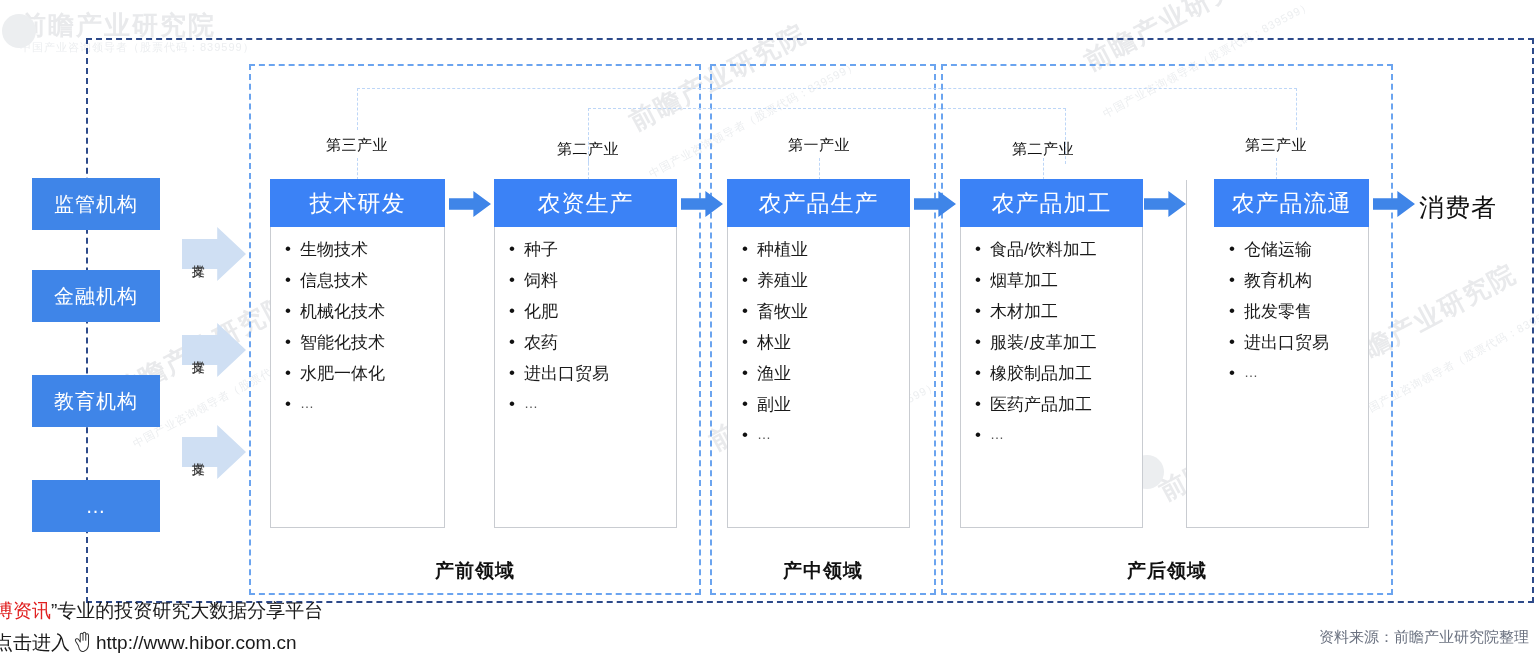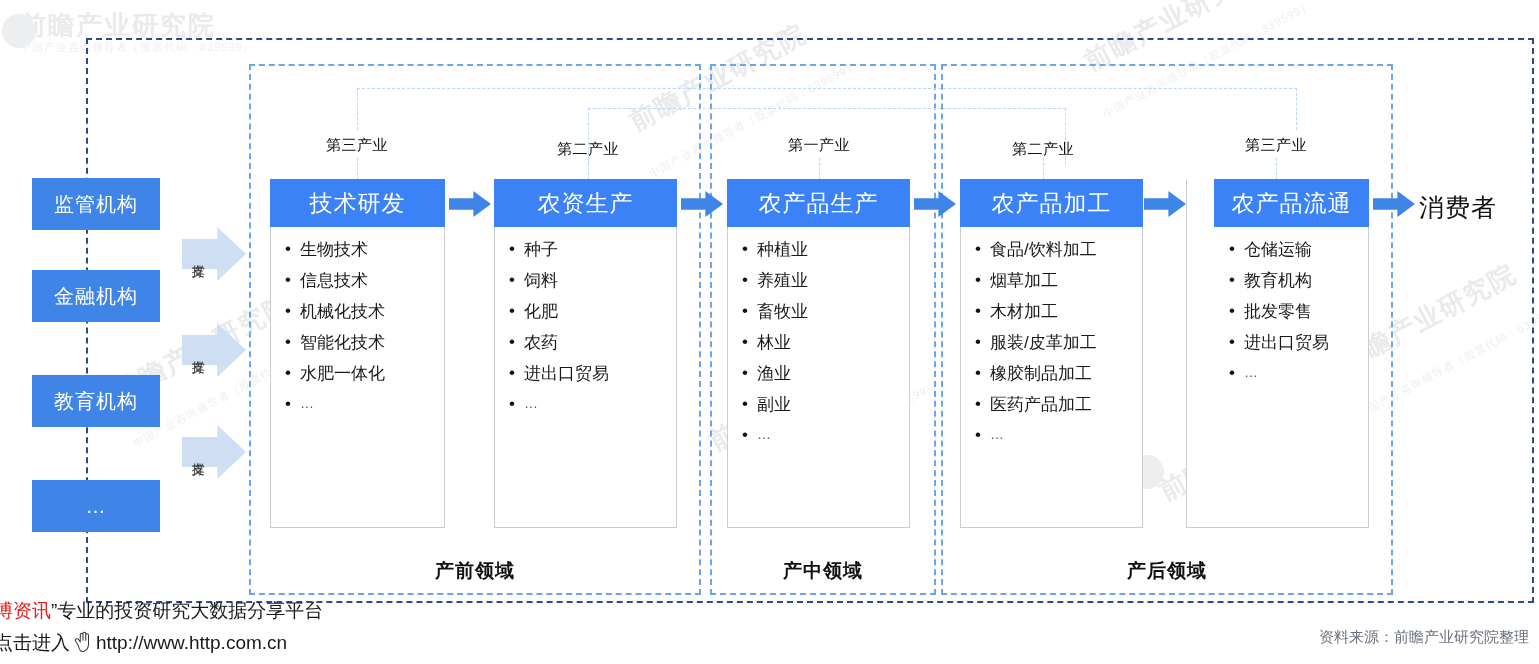--- a/index.html
+++ b/index.html
@@ -283,17 +283,17 @@
   <div class="footer-line1">
     <span class="red">博资讯</span><span>”</span><span>专业的投资研究大数据分享平台</span>
   </div>
   <div class="footer-line2">
     <span>点击进入</span>
     <span class="hand-icon">
       <svg viewBox="0 0 24 26" width="22" height="24" aria-hidden="true">
         <path d="M7 16 L4 11 q-1-2 1-2.6 q1.8-.5 2.6 1.3 L9 12 V4 q0-1.6 1.5-1.6 T12 4 v6 V3 q0-1.6 1.5-1.6 T15 3 v7 V4.5 q0-1.6 1.5-1.6 T18 4.5 V14 q0 6-5 8 q-4.5 1.6-6-6 z" fill="#ffffff" stroke="#333" stroke-width="1.1" stroke-linejoin="round"></path>
       </svg>
     </span>
-    <span>http://www.http.com.cn</span>
+    <span>http://www.hibor.com.cn</span>
   </div>
   <div class="source">资料来源：前瞻产业研究院整理</div>
 
 </div>
 
 </body></html>

